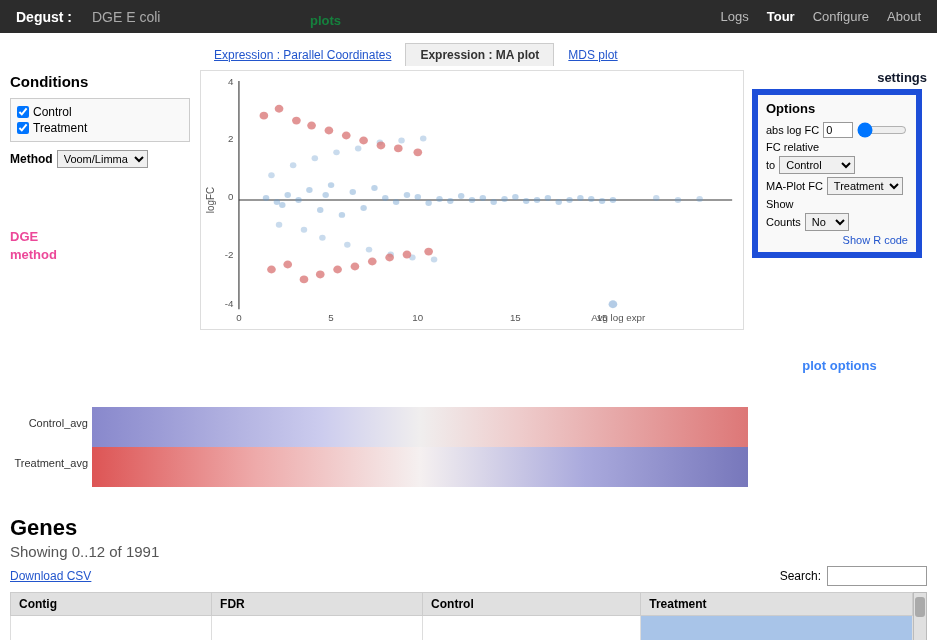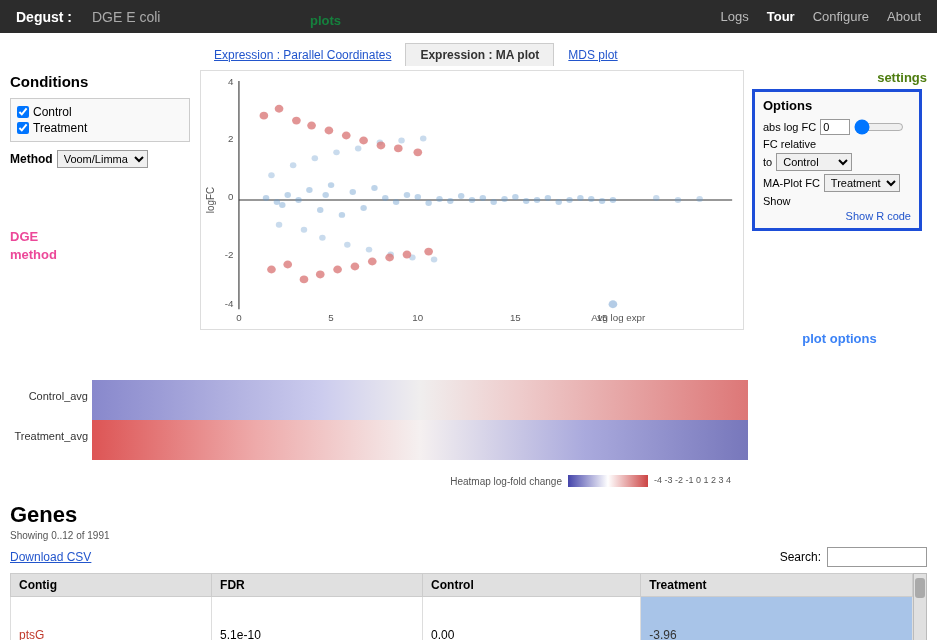--- a/index.html
+++ b/index.html
@@ -71,51 +71,51 @@
       position: relative;
       height: 260px;
       overflow: hidden;
     }
     .ma-plot-svg { width: 100%; height: 100%; }
 
     
     .options-panel {
       width: 170px;
       flex-shrink: 0;
-      border: 3px solid #1d4ed8;
+      border: 6px solid #1d4ed8;
       background: #f9f9f9;
       padding: 6px 8px;
       font-size: 11px;
     }
     .options-title { font-size: 13px; font-weight: bold; margin-bottom: 6px; }
     .option-row { display: flex; align-items: center; gap: 4px; margin: 3px 0; font-size: 11px; }
     .option-label { white-space: nowrap; }
     .option-input { width: 30px; border: 1px solid #999; font-size: 11px; padding: 1px 2px; }
     .option-select { font-size: 11px; border: 1px solid #999; padding: 1px 2px; background: #f0f0f0; }
     .option-slider { width: 50px; }
     .show-r-code { color: #2255cc; font-size: 11px; text-align: right; cursor: pointer; }
     .settings-label {
-      color: #4d7c0f;
+      color: #0f172a;
       font-size: 13px;
       font-weight: bold;
       text-align: right;
       margin-bottom: 4px;
     }
     .plot-options-label {
       color: #3b82f6;
       font-size: 13px;
       font-weight: bold;
       margin-top: 100px;
       text-align: center;
     }
 
     
     .genes-section { padding: 10px; }
     .genes-title { font-size: 22px; font-weight: bold; margin-bottom: 2px; }
-    .genes-subtitle { font-size: 10px; color: #555; margin-bottom: 6px; }
+    .genes-subtitle { font-size: 15px; color: #555; margin-bottom: 6px; }
     .genes-controls { display: flex; justify-content: space-between; align-items: center; margin-bottom: 6px; }
     .download-csv { color: #2255cc; font-size: 12px; cursor: pointer; text-decoration: underline; }
     .search-row { display: flex; align-items: center; gap: 6px; font-size: 12px; }
     .search-input { border: 1px solid #999; padding: 2px 4px; width: 100px; font-size: 12px; }
 
     
     .genes-table { width: 100%; border-collapse: collapse; font-size: 12px; }
     .genes-table th {
       background: #e0e0e0;
       border: 1px solid #ccc;
@@ -317,20 +317,27 @@
           <div class="option-row">
             <span class="option-label">MA-Plot FC</span>
             <select class="option-select">
               <option>Treatment</option>
               <option>Control</option>
             </select>
           </div>
           <div class="option-row">
             <span class="option-label">Show</span>
           </div>
+          <div class="option-row">
+            <span class="option-label">Counts</span>
+            <select class="option-select">
+              <option>No</option>
+              <option>Yes</option>
+            </select>
+          </div>
           <div class="show-r-code">Show R code</div>
         </div>
         <div class="plot-options-label">plot options</div>
       </div>
     </div>
   </div>
 </div>
 
 <div style="padding: 10px 10px 4px 10px; margin-top: 8px;">
   <svg width="740" height="110" style="display:block;">
@@ -356,29 +363,20 @@
       <linearGradient id="legendGrad" x1="0%" y1="0%" x2="100%" y2="0%">
         <stop offset="0%" style="stop-color:#4444aa;stop-opacity:1"></stop>
         <stop offset="50%" style="stop-color:#ffffff;stop-opacity:1"></stop>
         <stop offset="100%" style="stop-color:#cc4444;stop-opacity:1"></stop>
       </linearGradient>
     </defs>
     <rect x="82" y="16" width="656" height="40" fill="url(#grad1)"></rect>
     <rect x="82" y="56" width="656" height="40" fill="url(#grad2)"></rect>
   </svg>
 
-  <div style="display:flex; align-items:center; justify-content:flex-end; gap:6px; padding-right:196px;">
-    <span style="font-size:10px; color:#555;">Heatmap log-fold change</span>
-    <svg width="80" height="14">
-      <rect x="0" y="1" width="80" height="12" fill="url(#legendGrad)"></rect>
-    </svg>
-    <div style="font-size:9px; color:#555; line-height:1.1;">
-      <div>-4 -3 -2 -1 0 1 2 3 4</div>
-    </div>
-  </div>
 
 </div>
 
 <div class="genes-section">
   <div class="genes-title">Genes</div>
   <div class="genes-subtitle">Showing 0..12 of 1991</div>
   <div class="genes-controls">
     <span class="download-csv">Download CSV</span>
     <div class="search-row">
       <label>Search:</label>

